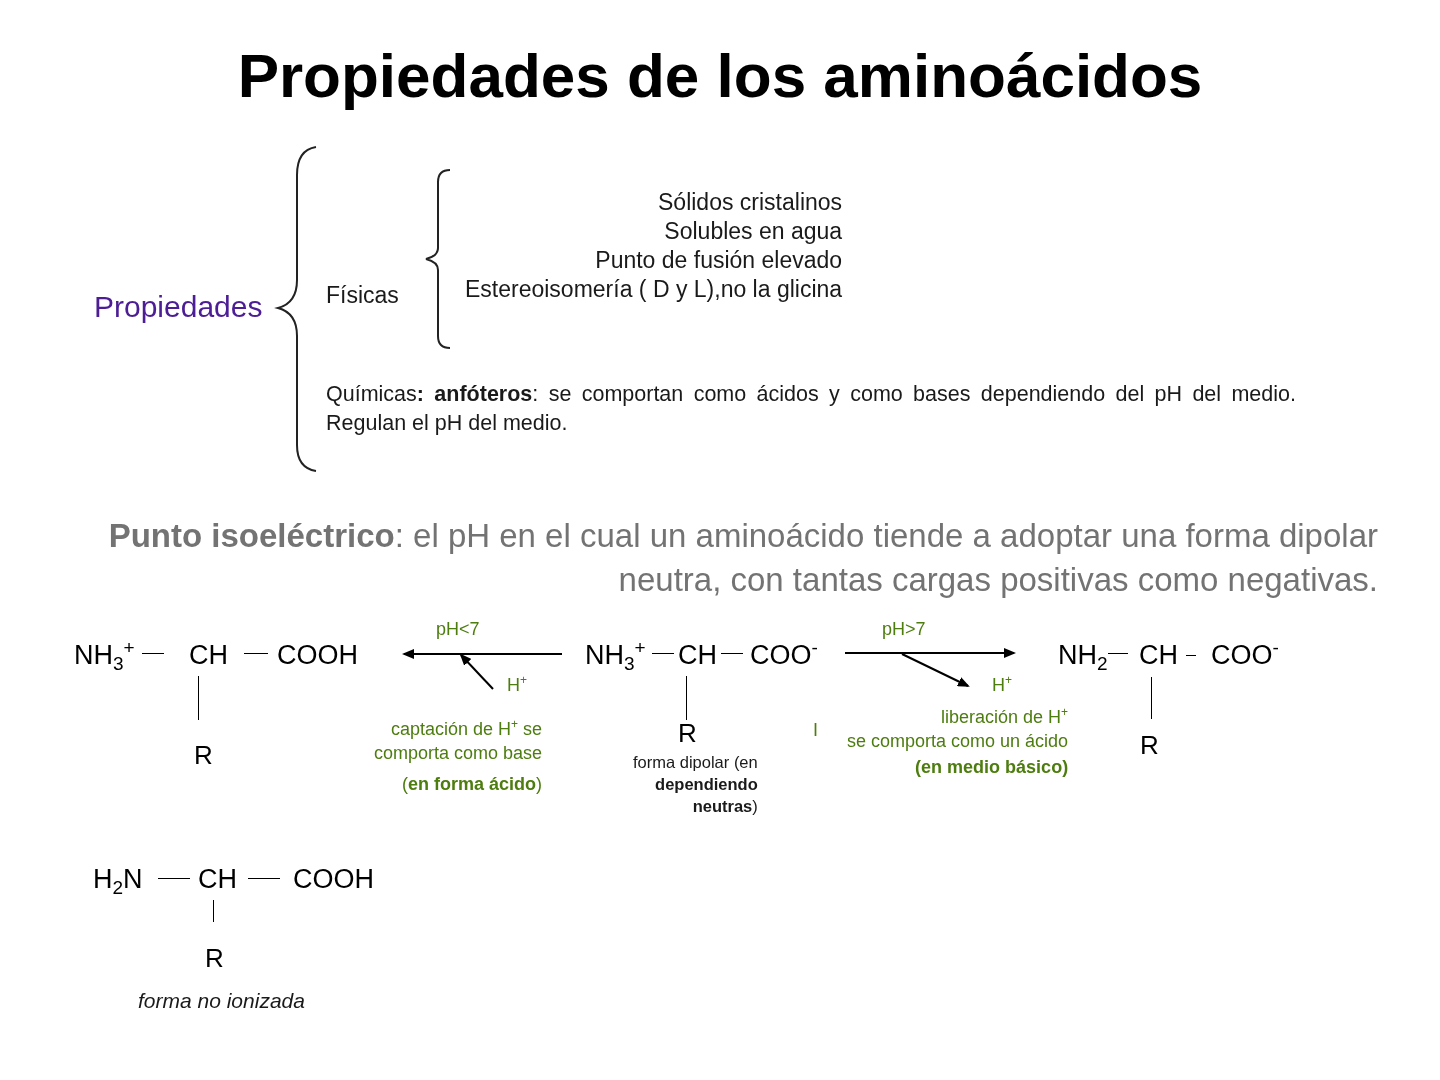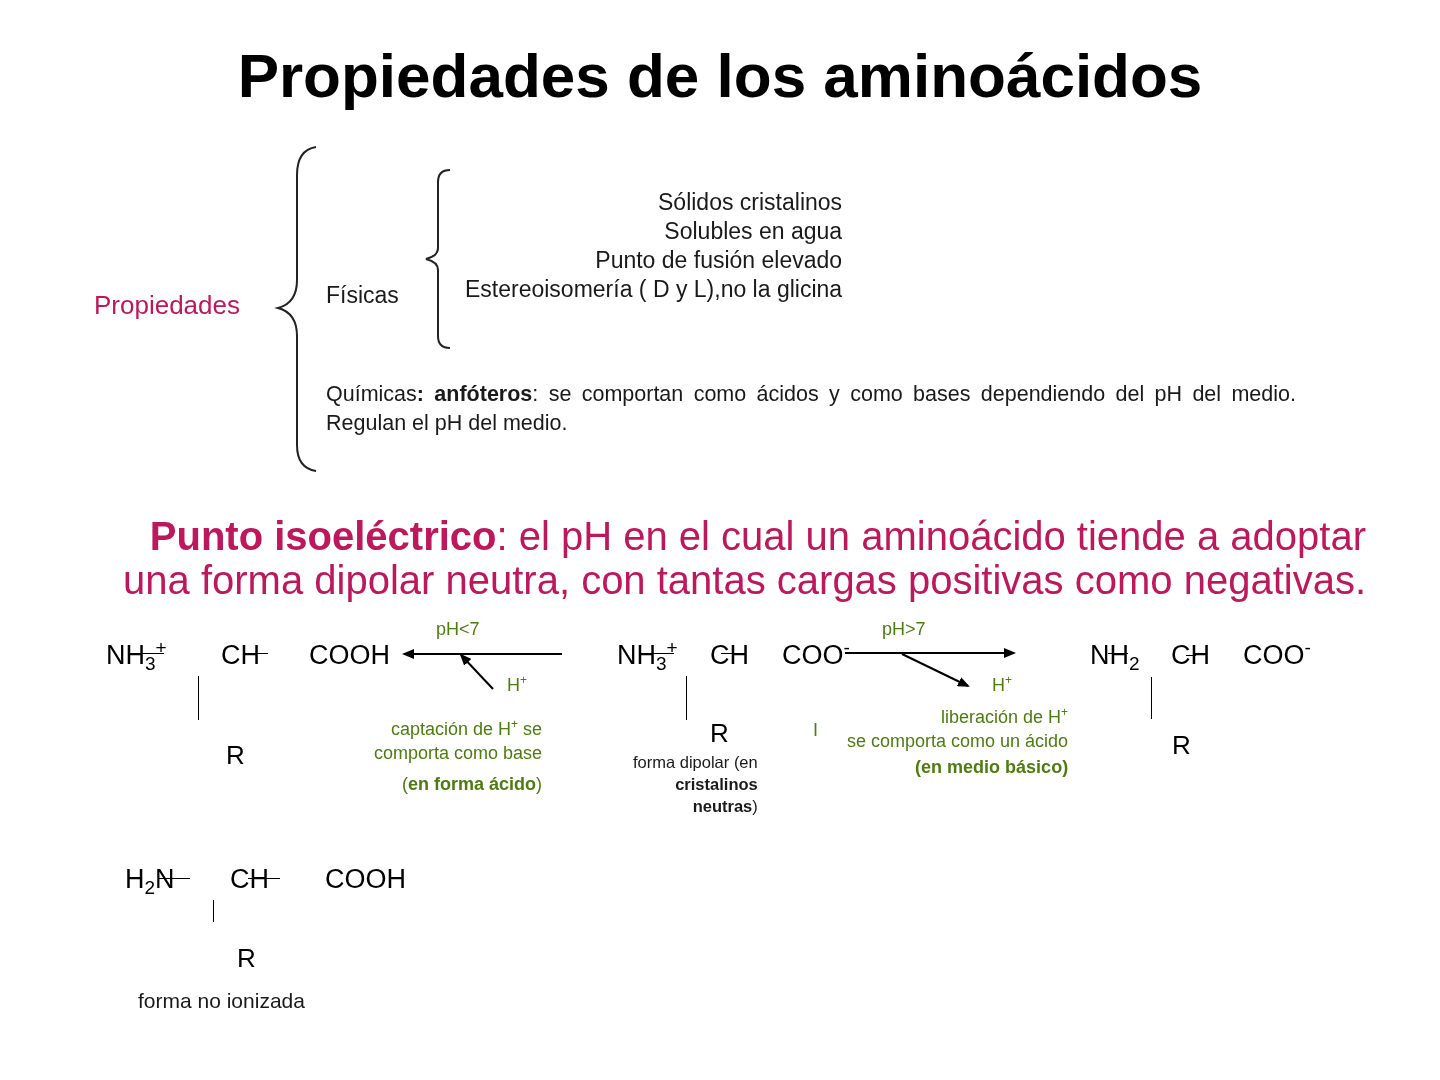--- a/index.html
+++ b/index.html
@@ -1,26 +1,26 @@
 <!DOCTYPE html>
 <html><head>
 <meta charset="utf-8">
 <style>
   html, body { margin: 0; padding: 0; background: #ffffff; }
   body { width: 1440px; height: 1080px; position: relative; overflow: hidden;
          font-family: "Liberation Sans", "DejaVu Sans", sans-serif; color: #000; }
   .abs { position: absolute; white-space: nowrap; text-align: right; }
   .title { left: 0; width: 1440px; top: 40px; text-align: center; font-size: 62px; font-weight: bold; }
-  .prop-label { left: 94px; top: 290px; font-size: 26px; color: #be185d; }
+  .prop-label { left: 94px; top: 290px; font-size: 30px; color: #4c1d95; }
   .fis-label { left: 326px; top: 282px; font-size: 23px; color: #1a1a1a; }
   .fis-list { left: 465px; top: 188px; font-size: 23px; line-height: 29px; color: #1a1a1a; }
   .quim { left: 326px; top: 380px; width: 970px; font-size: 21.5px; line-height: 29px; color: #1a1a1a;
           text-align: justify; text-align-last: left; white-space: normal; }
-  .iso { left: 86px; top: 514px; width: 1280px; font-size: 40px; line-height: 44px; white-space: normal; color: #be185d; }
-  .chem { font-size: 27px; margin-left: 32px; }
+  .iso { left: 98px; top: 514px; width: 1280px; font-size: 33px; line-height: 44px; white-space: normal; color: #737373; }
+  .chem { font-size: 27px; }
   .chem sub { font-size: 19px; vertical-align: -6px; line-height: 0; }
   .chem sup { font-size: 19px; vertical-align: 10px; line-height: 0; }
   .small { font-size: 18px; line-height: 24px; color: #4d7c0f; }
   .small sup { font-size: 12px; vertical-align: 7px; line-height: 0; }
   .tiny { font-size: 16.5px; line-height: 22px; color: #1a1a1a; }
   .bond-h { position: absolute; height: 0; border-top: 1.6px solid #000; }
   .bond-v { position: absolute; width: 0; border-left: 1.6px solid #000; }
   svg.overlay { position: absolute; left: 0; top: 0; pointer-events: none; }
   b { font-weight: bold; }
 </style>
@@ -77,21 +77,21 @@
 
 <div class="abs chem" style="left:585px; top:640px;"><span>NH</span><sub>3</sub><sup>+</sup></div>
 <div class="bond-h" style="left:652px; top:653px; width:22px;"></div>
 <div class="abs chem" style="left:678px; top:640px;">CH</div>
 <div class="bond-h" style="left:721px; top:653px; width:22px;"></div>
 <div class="abs chem" style="left:750px; top:640px;"><span>COO</span><sup>-</sup></div>
 <div class="bond-v" style="left:686px; top:676px; height:44px;"></div>
 <div class="abs chem" style="left:678px; top:718px; font-size:26px;">R</div>
 <div class="abs tiny" style="left:633px; top:751px;">
   <div>forma dipolar (en</div>
-  <div><b>cristalinos</b></div>
+  <div><b>dependiendo</b></div>
   <div style="padding-left:5px;"><b>neutras</b><span>)</span></div>
 </div>
 <div class="abs small" style="left:813px; top:718px;">I</div>
 
 <div class="abs small" style="left:882px; top:617px;">pH&gt;7</div>
 <div class="abs small" style="left:992px; top:673px;"><span>H</span><sup>+</sup></div>
 <div class="abs small" style="left:847px; top:705px;">
   <div><span>liberación de H</span><sup>+</sup></div>
   <div>se comporta como un ácido</div>
   <div style="margin-top:2px; padding-left:22px;"><b>(en medio básico)</b></div>
@@ -105,13 +105,13 @@
 <div class="bond-v" style="left:1151px; top:677px; height:42px;"></div>
 <div class="abs chem" style="left:1140px; top:730px; font-size:26px;">R</div>
 
 <div class="abs chem" style="left:93px; top:864px;"><span>H</span><sub>2</sub><span>N</span></div>
 <div class="bond-h" style="left:158px; top:878px; width:32px;"></div>
 <div class="abs chem" style="left:198px; top:864px;">CH</div>
 <div class="bond-h" style="left:248px; top:878px; width:32px;"></div>
 <div class="abs chem" style="left:293px; top:864px;">COOH</div>
 <div class="bond-v" style="left:213px; top:900px; height:22px;"></div>
 <div class="abs chem" style="left:205px; top:943px; font-size:26px;">R</div>
-<div class="abs" style="left:138px; top:989px; font-size:21px; color:#1a1a1a;">forma no ionizada</div>
+<div class="abs" style="left:138px; top:989px; font-size:21px; color:#1a1a1a;font-style:italic;">forma no ionizada</div>
 
 </body></html>

